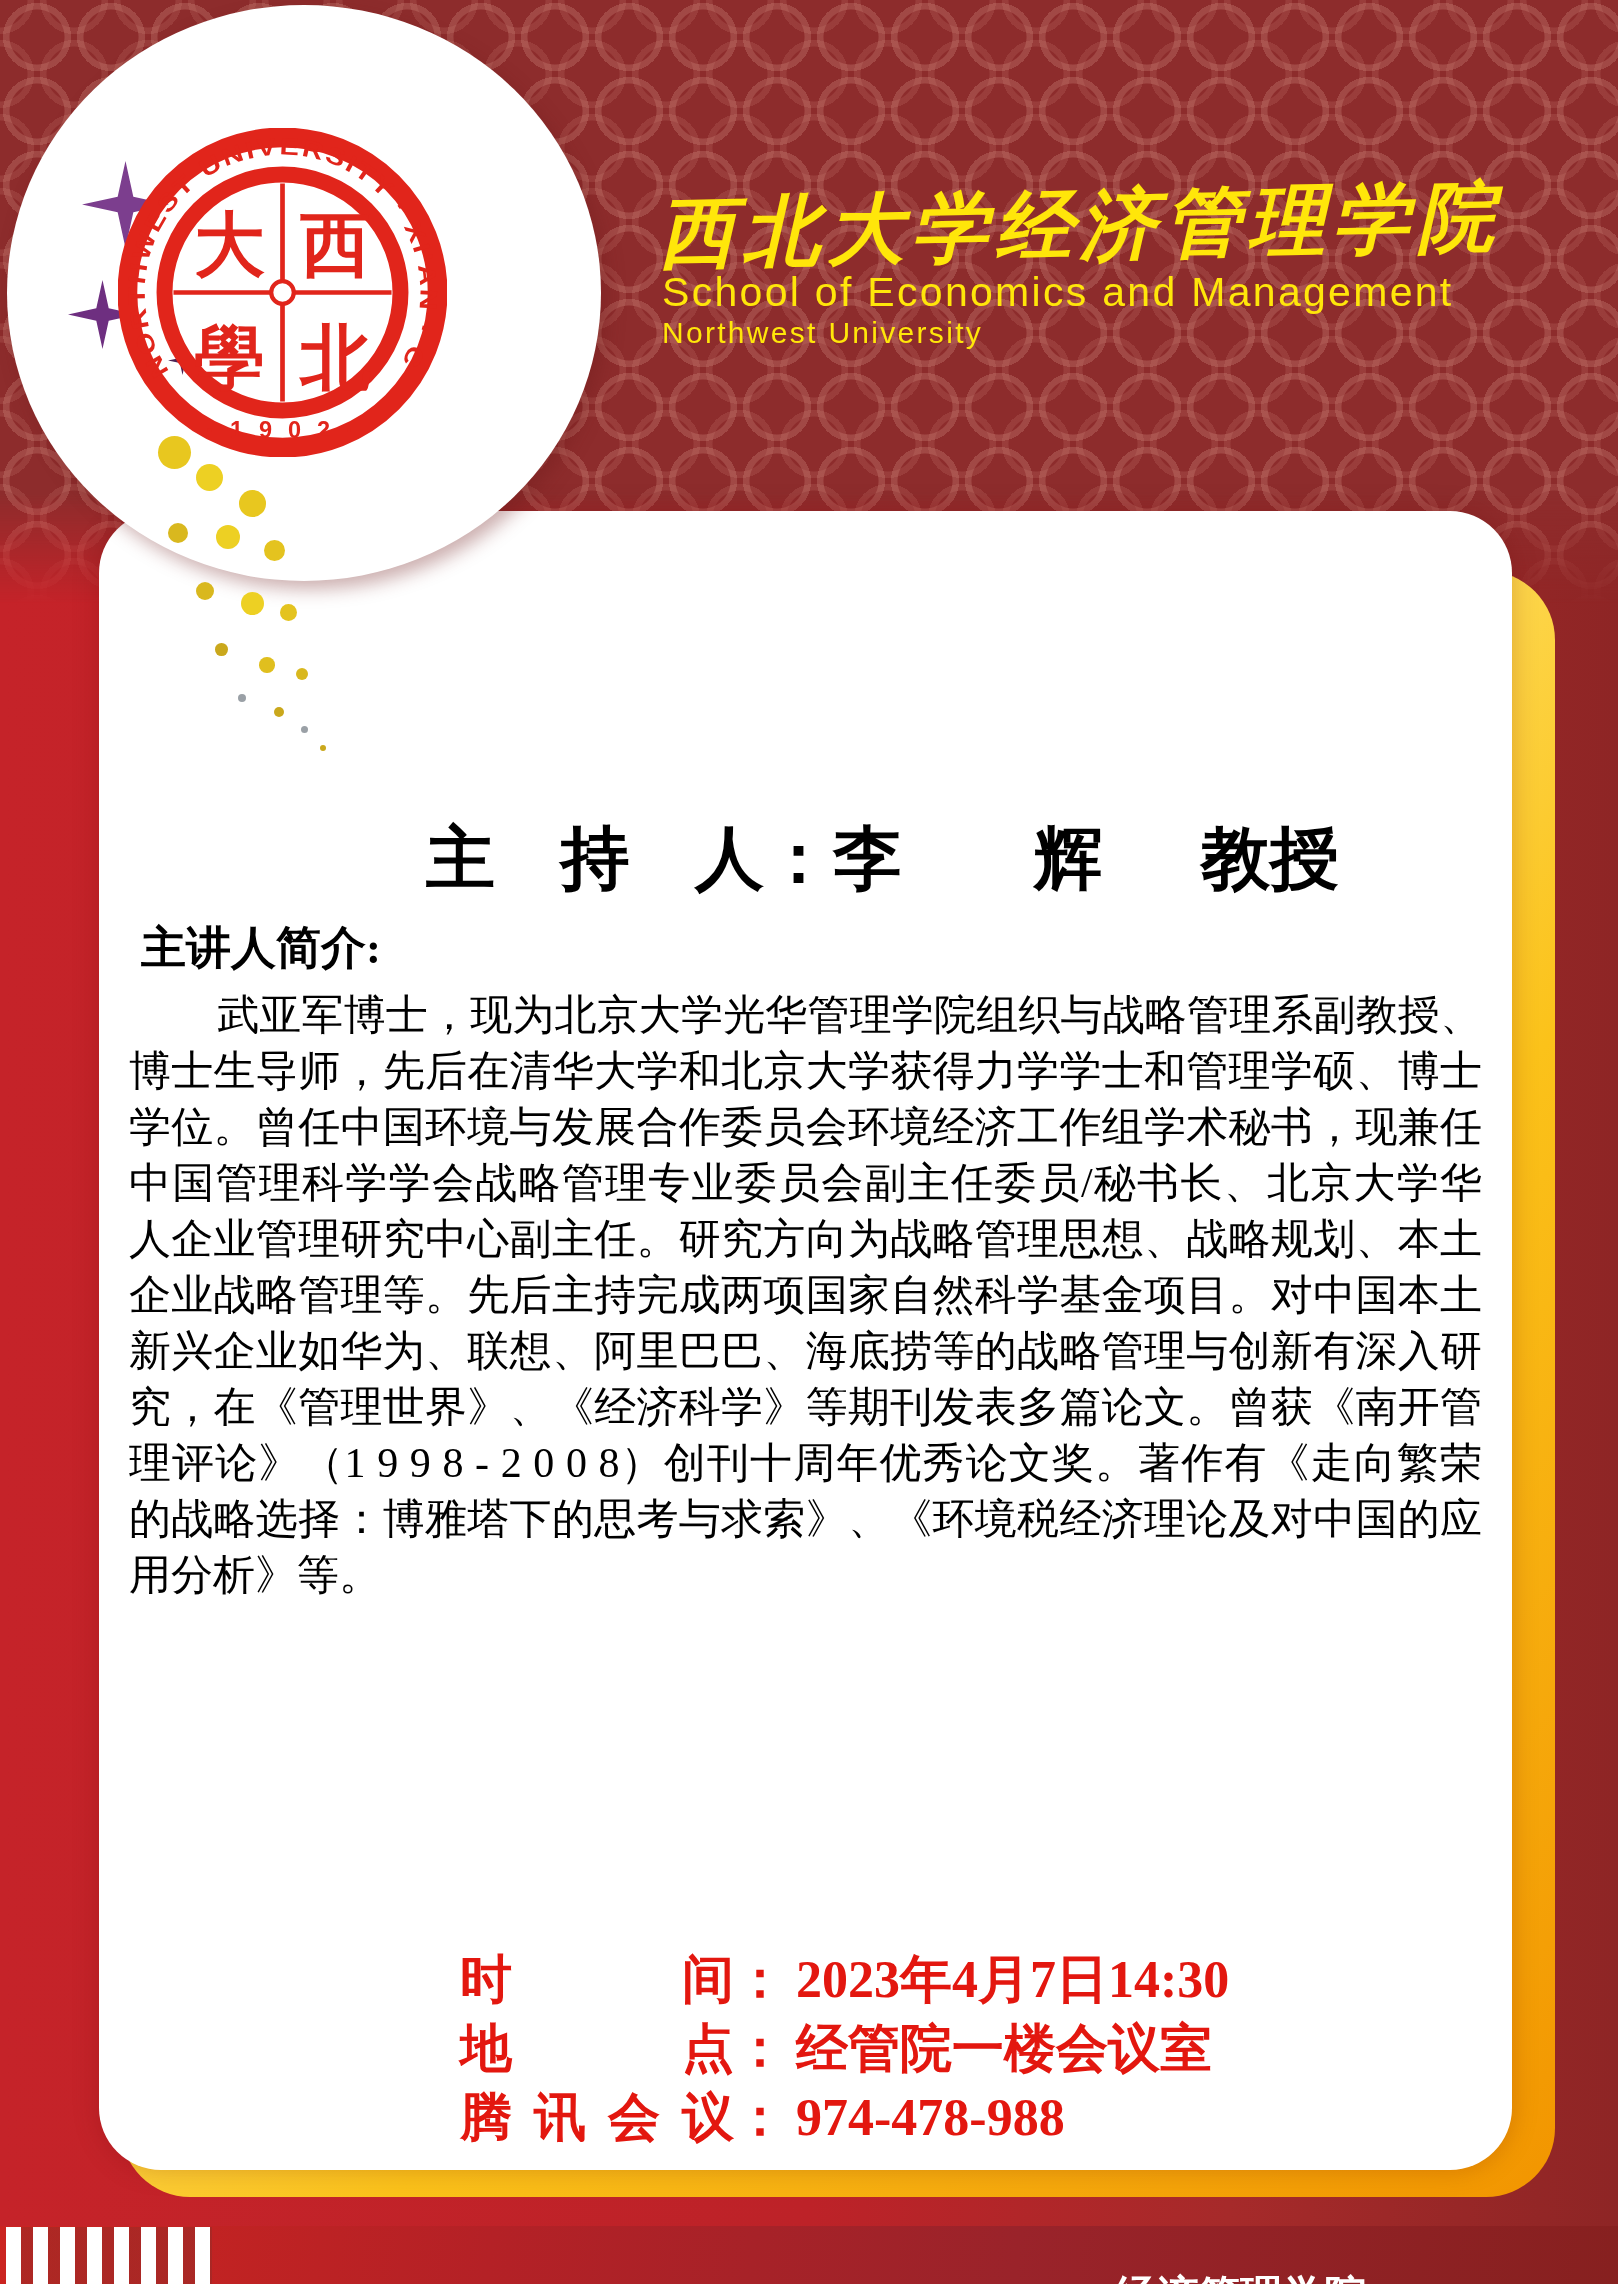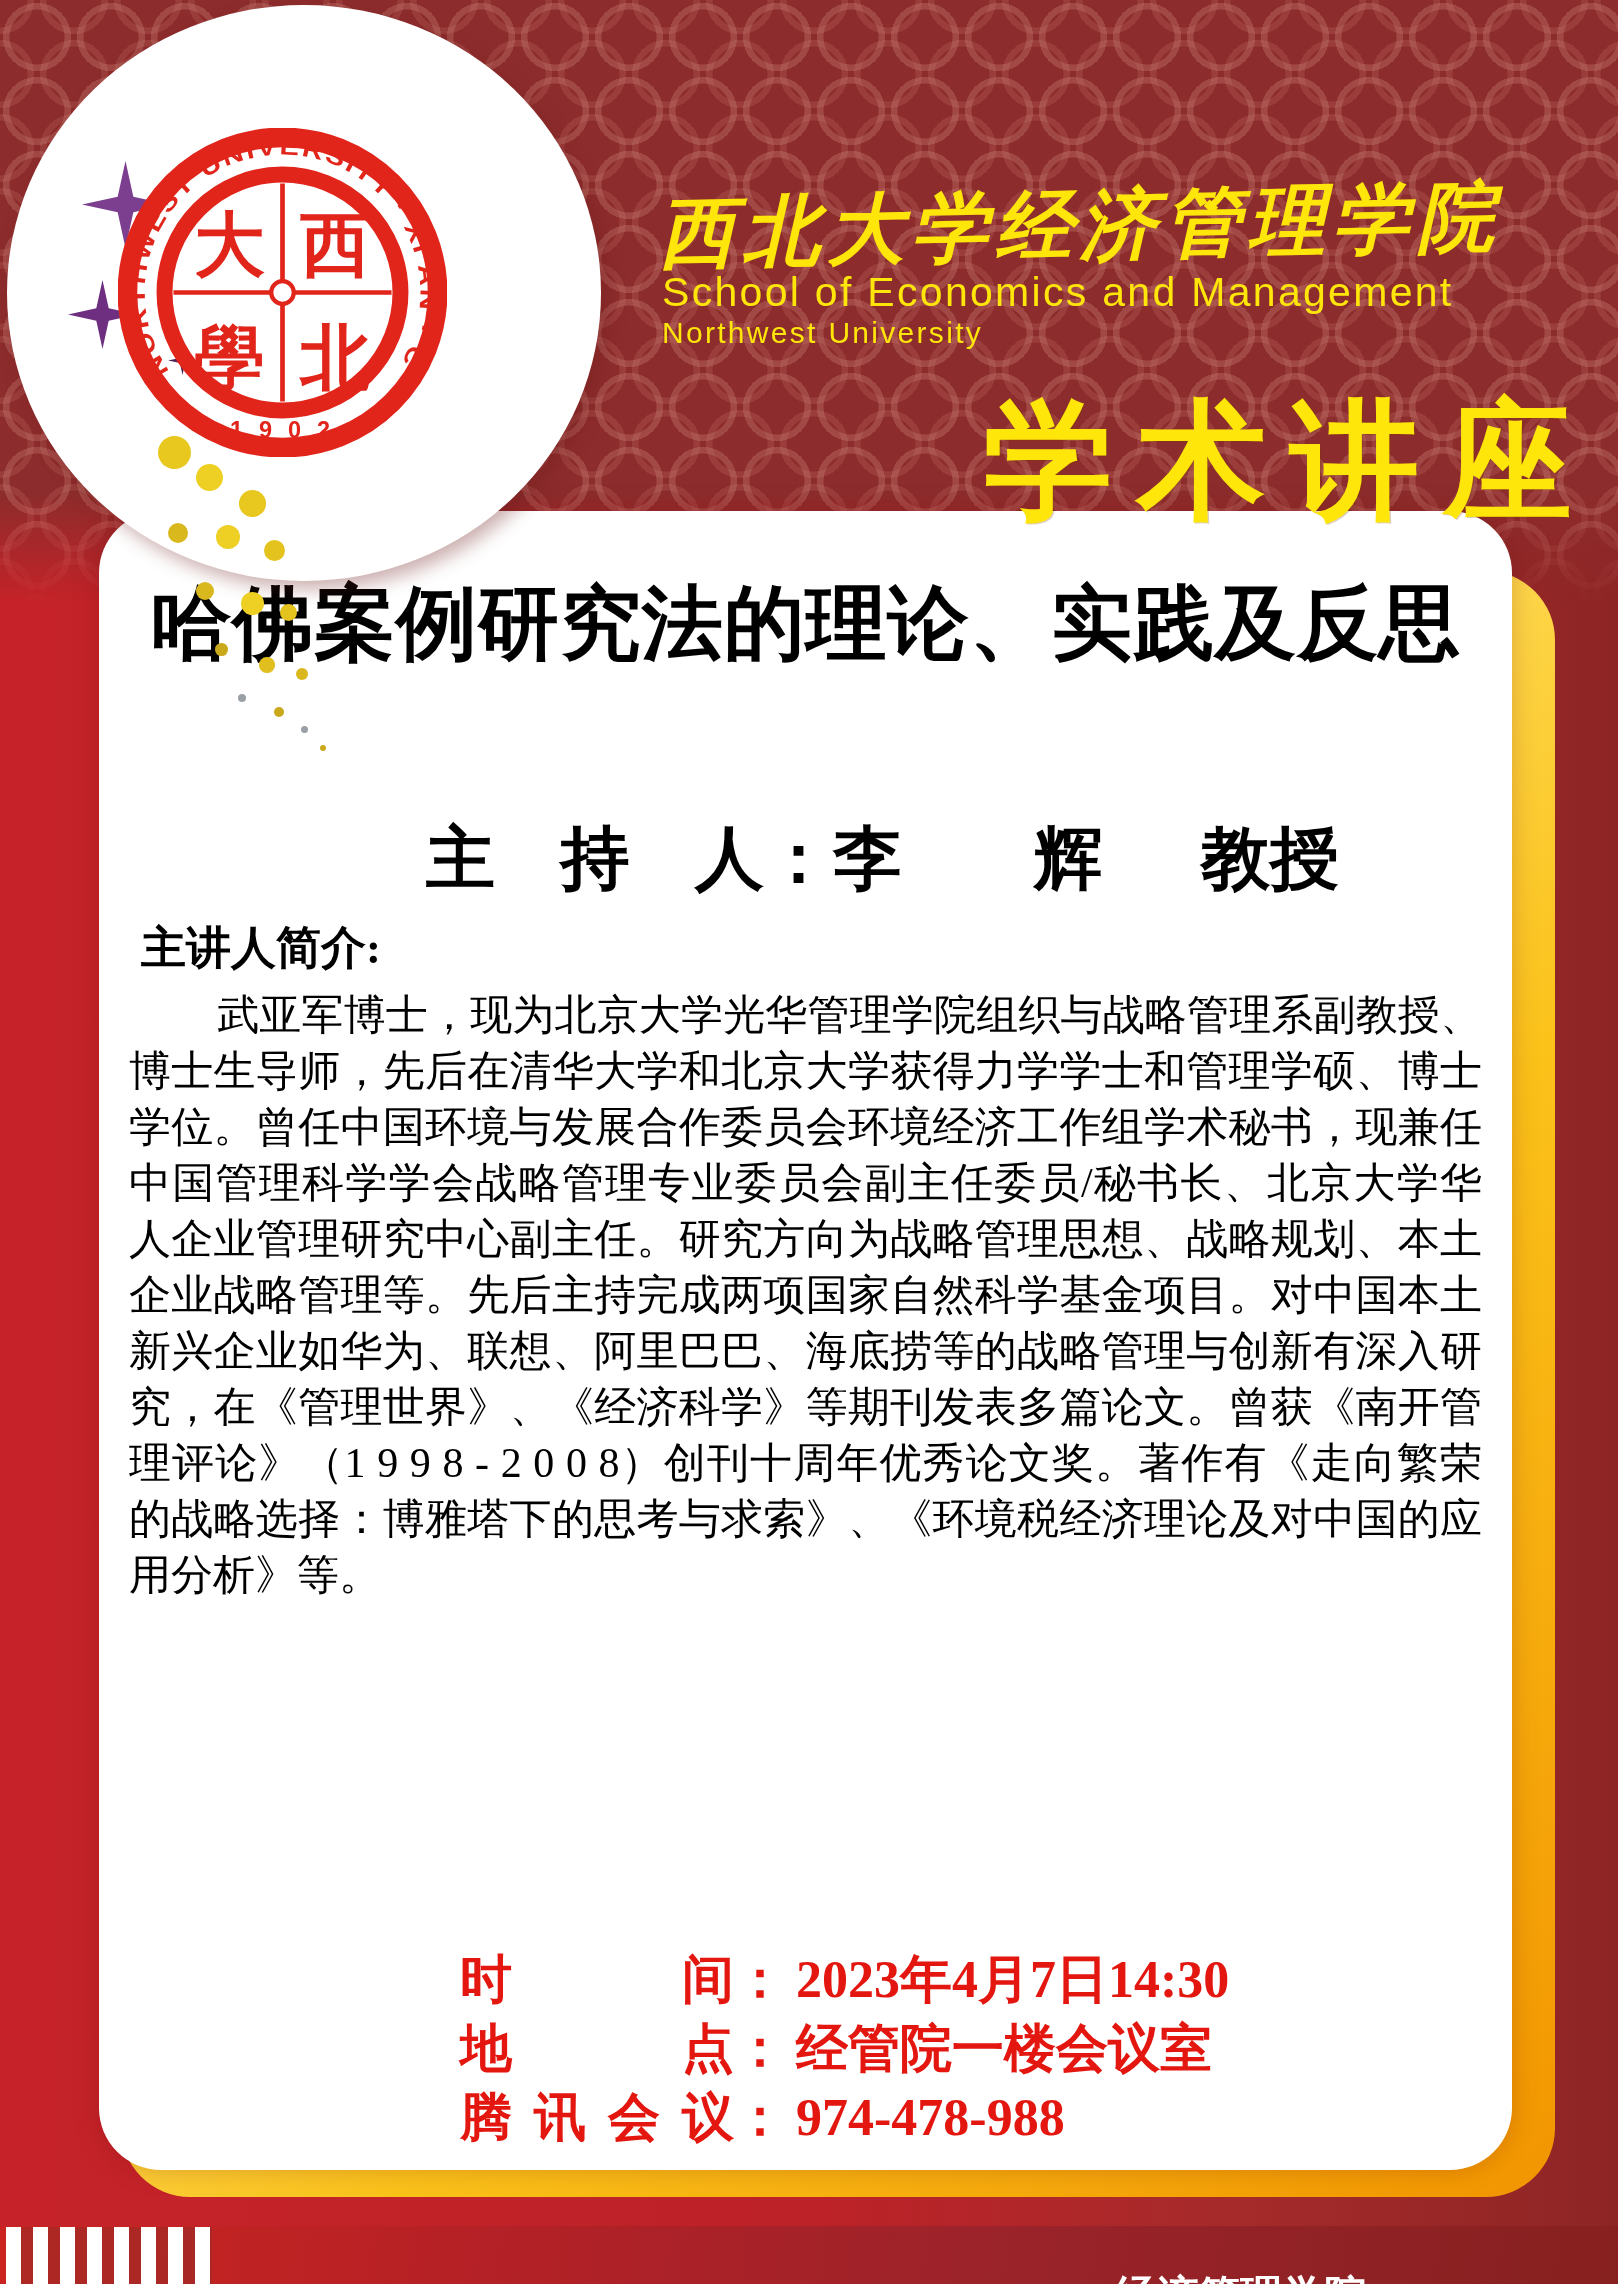--- a/index.html
+++ b/index.html
@@ -87,21 +87,20 @@
 
 <div id="poster">
 
   <div class="bg-base"></div>
   <div class="bg-pattern"></div>
   <div class="footer-band"></div>
   <div class="stripes"></div>
 
   <div class="card-back"></div>
   <div class="card">
-    <div class="title">哈佛案例研究法的理论、实践及反思</div>
     <div class="speaker-line host-row">
       <span class="spread spread-host">
           <i style="font-style:normal">主</i>
           <i style="font-style:normal">持</i>
           <i style="font-style:normal">人</i>
         </span><span>：</span><span class="spread spread-name">
           <i style="font-style:normal">李</i>
           <i style="font-style:normal">辉</i>
         </span><span class="host-title">教授</span>
     </div>
@@ -168,21 +167,20 @@
     <text class="seal" x="237" y="300" font-size="150" fill="#e1251b" text-anchor="middle">大</text>
     <text class="seal" x="463" y="300" font-size="150" fill="#e1251b" text-anchor="middle">西</text>
     <text class="seal" x="237" y="540" font-size="150" fill="#e1251b" text-anchor="middle">學</text>
     <text class="seal" x="463" y="540" font-size="150" fill="#e1251b" text-anchor="middle">北</text>
     <circle cx="350" cy="350" r="24" fill="#ffffff" stroke="#e1251b" stroke-width="9"></circle>
   </svg>
 
   <div class="hdr-cn">西北大学经济管理学院</div>
   <div class="hdr-en1">School of Economics and Management</div>
   <div class="hdr-en2">Northwest University</div>
-  <div class="banner">学术讲座</div>
 
   <div class="footer">
     <div class="footer-org">经济管理学院</div>
 
   </div>
 
 </div>
 
 
 </body></html>

